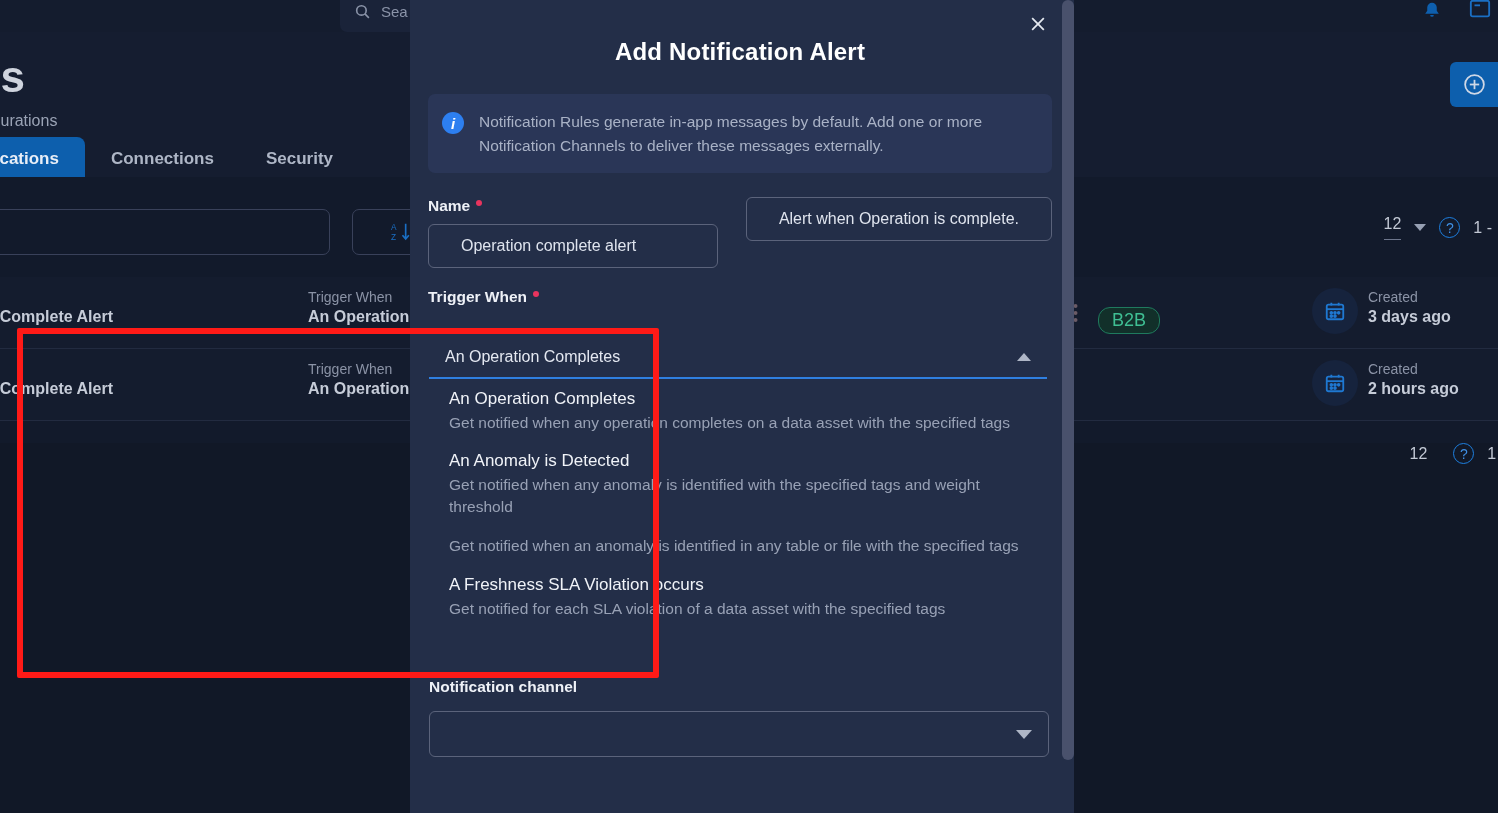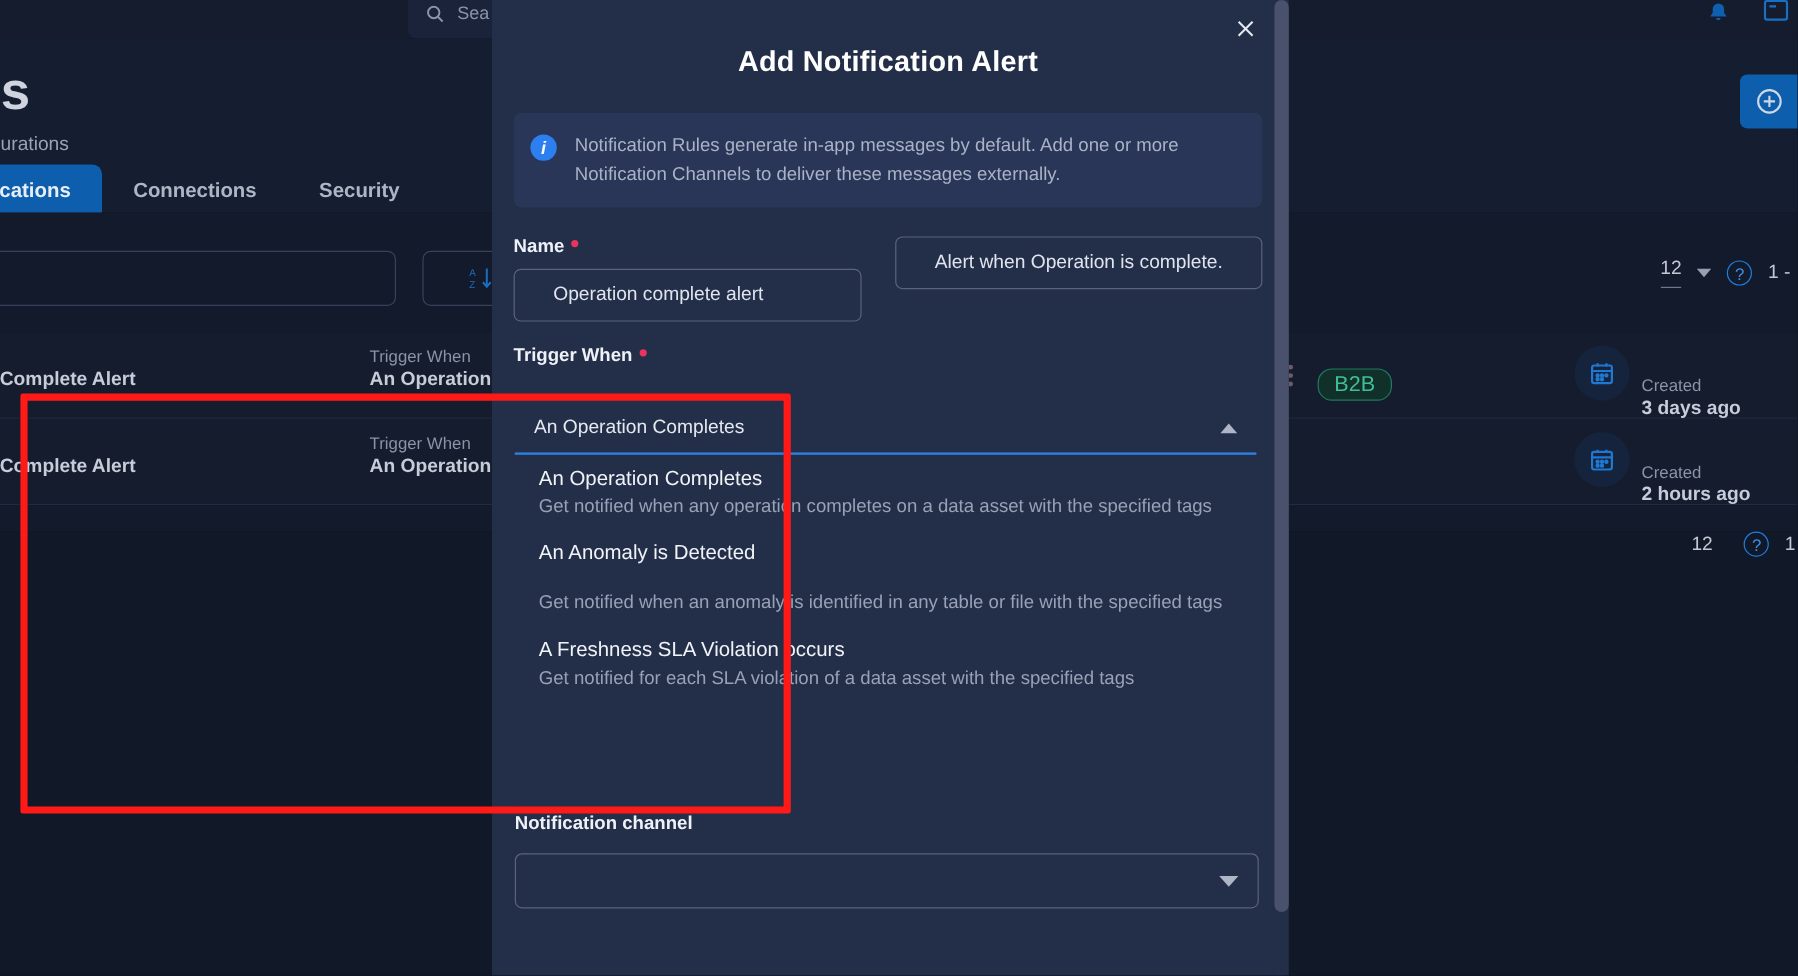--- a/index.html
+++ b/index.html
@@ -95,21 +95,21 @@
   .badge-b2b {
     position: absolute; right: 338px; top: 30px;
     border: 1px solid #1f7a5e; color: #3fbf93; background: #12302a;
     border-radius: 12px; padding: 2px 13px; font-size: 18px;
   }
   .cal-wrap {
     position: absolute; right: 140px; top: 11px; width: 46px; height: 46px;
     border-radius: 50%; background: #16233d;
     display: flex; align-items: center; justify-content: center;
   }
-  .c-created { right: 10px; top: 12px; text-align: left; width: 120px; margin-top: 24px; }
+  .c-created { right: 10px; top: 12px; text-align: left; width: 120px; }
 
   .rows-foot {
     position: absolute; top: 421px; left: 0; right: 0; height: 22px; background: #121a2b;
   }
   .pager2 { position: absolute; top: 443px; right: -8px; display: flex; align-items: center; gap: 13px; color: #c2c8d4; font-size: 16px; }
   .empty-body { position: absolute; top: 443px; left: 0; right: 0; bottom: 0; background: #111827; }
 
   
   .modal {
     position: absolute; left: 410px; top: 0; width: 660px; height: 813px;
@@ -377,20 +377,21 @@
     <span class="up-caret"></span>
   </div>
 
   <div class="dropdown">
     <div class="dd-item">
       <div class="dd-title">An Operation Completes</div>
       <div class="dd-desc">Get notified when any operation completes on a data asset with the specified tags</div>
     </div>
     <div class="dd-item">
       <div class="dd-title">An Anomaly is Detected</div>
+      <div class="dd-desc">Get notified when any anomaly is identified with the specified tags and weight threshold</div>
     </div>
     <div class="dd-item">
       <div class="dd-desc">Get notified when an anomaly is identified in any table or file with the specified tags</div>
     </div>
     <div class="dd-item">
       <div class="dd-title">A Freshness SLA Violation occurs</div>
       <div class="dd-desc">Get notified for each SLA violation of a data asset with the specified tags</div>
     </div>
   </div>
 

